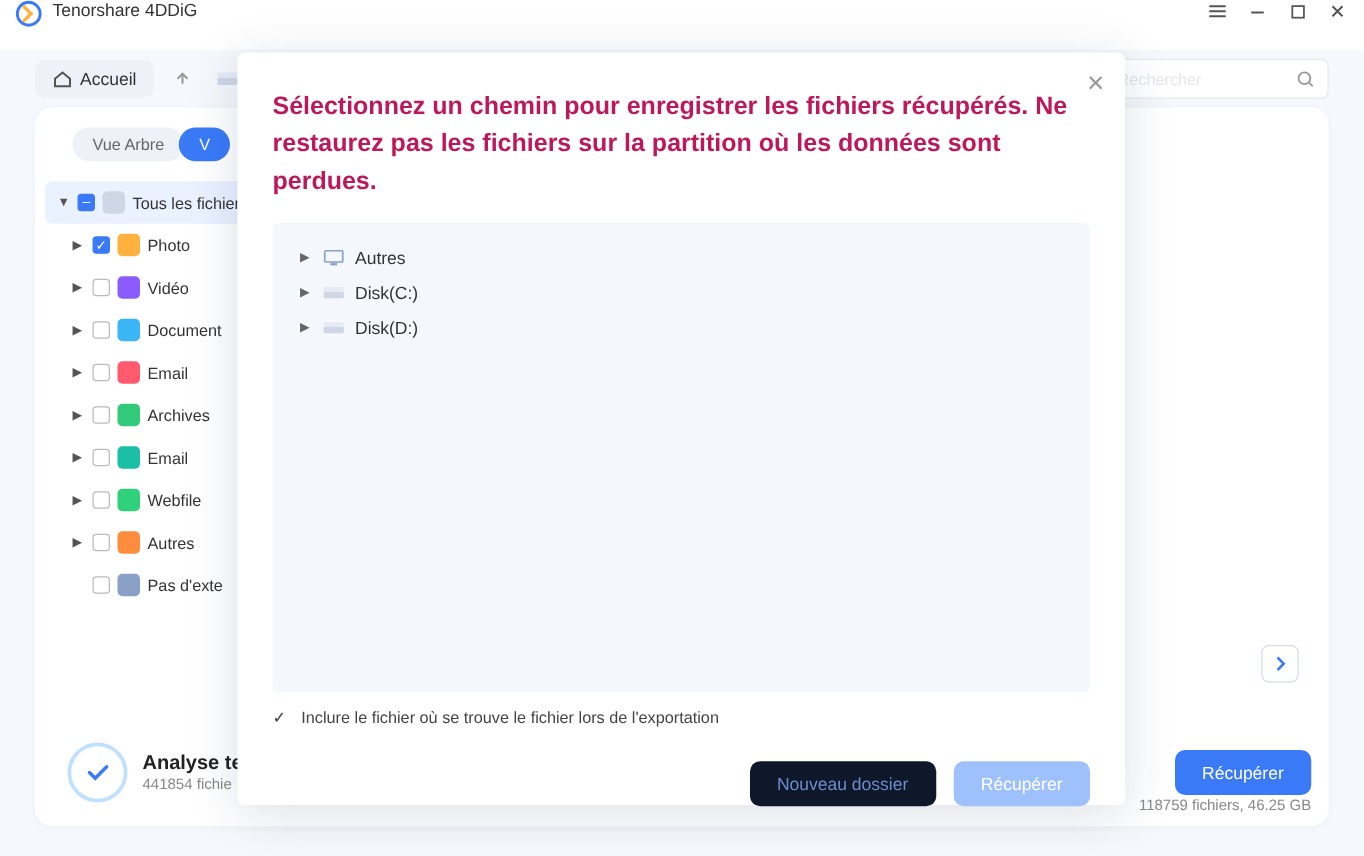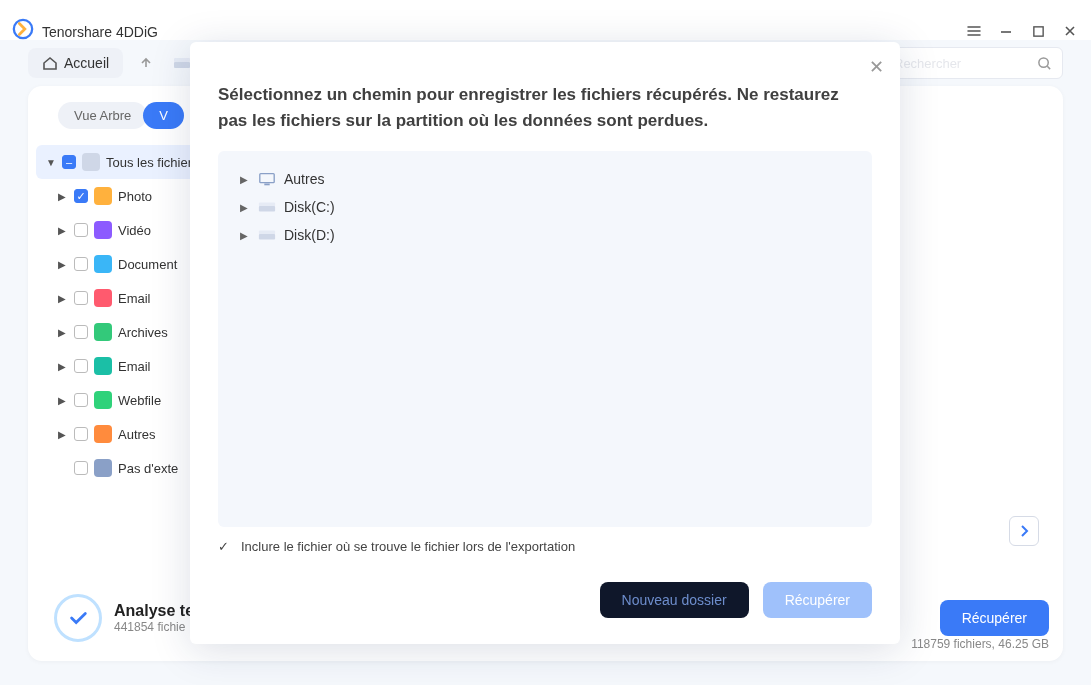--- a/index.html
+++ b/index.html
@@ -1,19 +1,19 @@
 <!DOCTYPE html>
 <html><head>
 <meta charset="utf-8">
 <style>
 * { margin: 0; padding: 0; box-sizing: border-box; font-family: -apple-system, BlinkMacSystemFont, "Segoe UI", Arial, sans-serif; }
 body { width: 1091px; height: 685px; background: #f5f8fc; position: relative; overflow: hidden; }
 
 
-.titlebar { height: 40px; display: flex; align-items: flex-end; padding: 0 12px; background: #fff; }
+.titlebar { height: 40px; display: flex; align-items: flex-start; padding: 0 12px; background: #fff; }
 .titlebar .logo { width: 22px; height: 22px; margin-right: 8px; }
 .titlebar .title { font-size: 14px; color: #333; flex: 1; }
 .titlebar .win-controls { display: flex; gap: 14px; align-items: center; }
 .titlebar .win-controls .wc { width: 18px; height: 18px; display: flex; align-items: center; justify-content: center; color: #555; cursor: pointer; }
 
 
 .toolbar { height: 46px; display: flex; align-items: center; padding: 0 28px; gap: 10px; }
 .home-btn { display: flex; align-items: center; gap: 6px; background: #eef1f7; border-radius: 8px; padding: 7px 14px; font-size: 14px; color: #333; cursor: pointer; }
 .tb-ico { width: 26px; height: 26px; display:flex; align-items:center; justify-content:center; color:#888; cursor:pointer; }
 .searchbox { margin-left: auto; width: 180px; height: 32px; background: #fff; border: 1px solid #e6e9f0; border-radius: 6px; display:flex; align-items:center; padding:0 10px; color:#999; justify-content:space-between; font-size:13px;}
@@ -52,21 +52,21 @@
 .status-circle { width:48px; height:48px; border:3px solid #bfe1ff; border-radius:50%; display:flex; align-items:center; justify-content:center; color:#3a7af7; margin:0 12px;}
 .status-text .t1 { font-size:16px; font-weight:600; color:#222;}
 .status-text .t2 { font-size:12px; color:#888;}
 .recover-btn { margin-left:auto; background:#3a7af7; color:#fff; border-radius:8px; padding:10px 22px; font-size:14px; cursor:pointer;}
 .footer-stats { position:absolute; right:14px; bottom:10px; font-size:12px; color:#888;}
 
 
 .modal-backdrop { position:absolute; inset:0; background:rgba(255,255,255,0); }
 .modal { position:absolute; left:190px; top:42px; width:710px; height:602px; background:#fff; border-radius:6px; box-shadow:0 6px 40px rgba(20,40,90,0.15); padding:28px 28px 22px 28px; }
 .modal .close { position:absolute; top:14px; right:16px; color:#999; cursor:pointer; font-size:18px;}
-.modal h2 { font-size:17px; font-weight:700; color:#404040; line-height:1.5; margin-bottom:18px;margin-top:12px; }
+.modal h2 { font-size:20px; font-weight:700; color:#be185d; line-height:1.5; margin-bottom:18px; }
 .modal .dest-tree { background:#f4f7fc; border-radius:6px; height:376px; padding:14px 18px; overflow:auto; }
 .dest-row { display:flex; align-items:center; gap:8px; padding:6px 4px; font-size:14px; color:#333; cursor:pointer;}
 .dest-row .tri { width:10px; color:#666; font-size:10px;}
 .dest-row .dico { width:18px; height:14px; }
 .modal .include { display:flex; align-items:center; gap:8px; margin-top:12px; font-size:13px; color:#444;}
 .modal .mbtns { display:flex; justify-content:flex-end; gap:14px; margin-top:28px; }
 .mb { padding:10px 22px; border-radius:8px; font-size:14px; cursor:pointer;}
 .mb-secondary { background:#0f172a; color:#6d8dcc; }
 .mb-primary { background:#9fc1fb; color:#fff; }
 </style>

